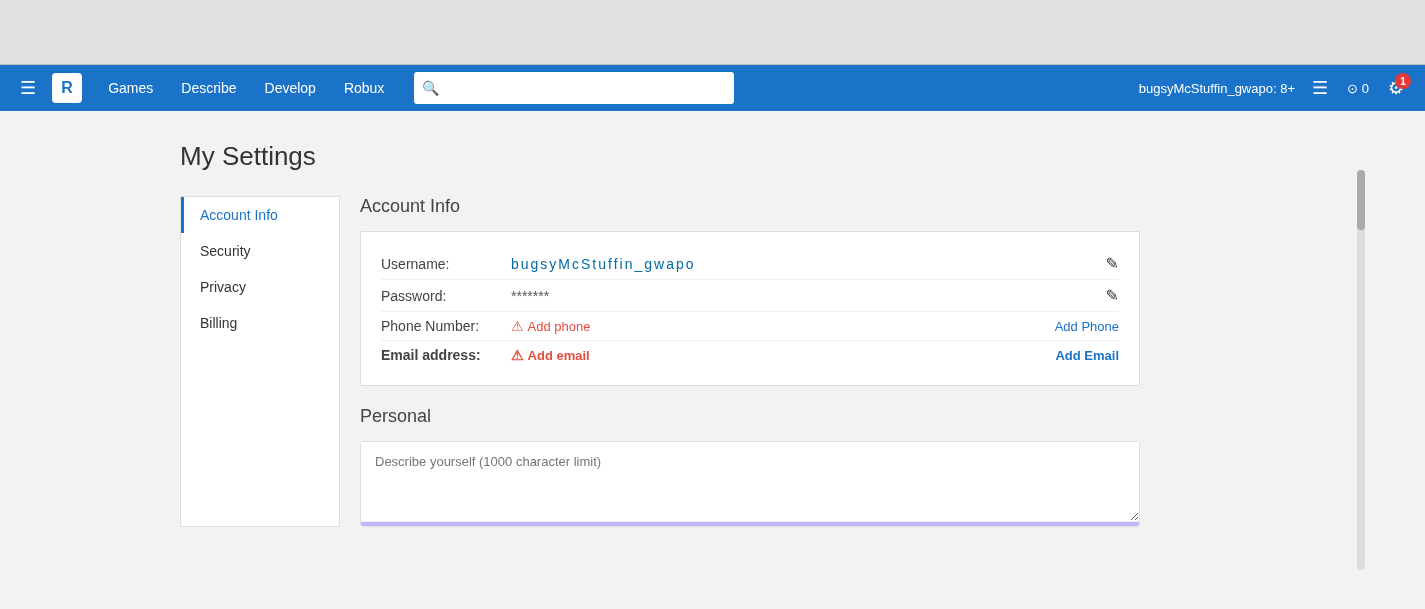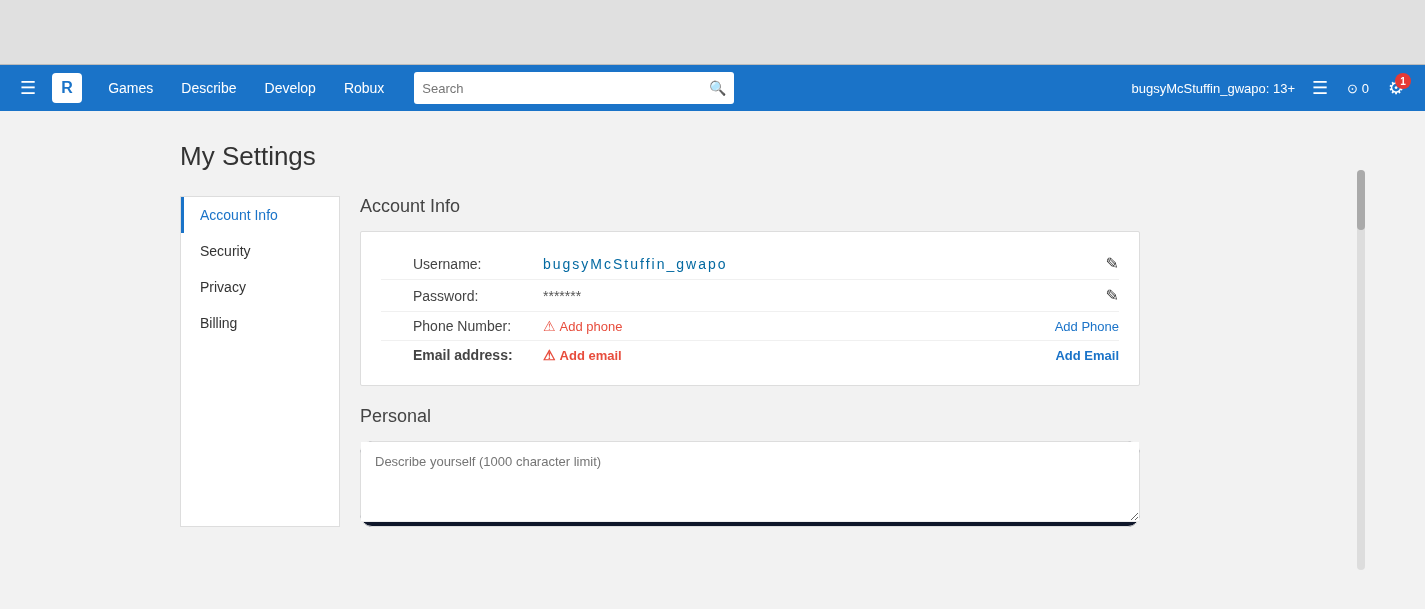--- a/index.html
+++ b/index.html
@@ -199,21 +199,20 @@
       border-bottom: 1px solid #f0f0f0;
     }
     .field-row:last-child {
       border-bottom: none;
       font-weight: bold;
     }
     .field-label {
       font-size: 14px;
       color: #444;
       min-width: 130px;
-      margin-left: 32px;
     }
     .field-value {
       font-size: 14px;
       color: #555;
       flex: 1;
     }
     .field-value.blurred {
       color: #0369a1;
       letter-spacing: 2px;
     }
@@ -235,23 +234,23 @@
       color: #1a73c8;
       cursor: pointer;
     }
     .edit-icon {
       font-size: 16px;
       color: #333;
       cursor: pointer;
     }
 
     .personal-card {
-      background: #0f172a;
+      background: #c4b5fd;
       border: 1px solid #ddd;
-      border-radius: 12px;
+      border-radius: 4px;
       max-width: 780px;
     }
     .personal-textarea {
       width: 100%;
       height: 80px;
       border: none;
       outline: none;
       padding: 12px 14px;
       font-size: 13px;
       color: #999;
@@ -292,25 +291,24 @@
   <div class="nav-logo">
     <span>R</span>
   </div>
   <div class="nav-links">
     <a class="nav-link">Games</a>
     <a class="nav-link">Describe</a>
     <a class="nav-link">Develop</a>
     <a class="nav-link">Robux</a>
   </div>
   <div class="nav-search">
-    <input type="text" placeholder="Search" style="">
     <span class="nav-search-icon">🔍</span>
   </div>
   <div class="nav-right">
-    <span class="nav-username">bugsyMcStuffin_gwapo: 13+</span>
+    <span class="nav-username">bugsyMcStuffin_gwapo: 8+</span>
     <div class="nav-icon-btn">
       <span>☰</span>
     </div>
     <div class="nav-icon-btn robux-btn">
       <span>⊙</span>
       <span>0</span>
     </div>
     <div class="nav-icon-btn" style="position:relative;">
       <span>⚙</span>
       <span class="badge">1</span>

